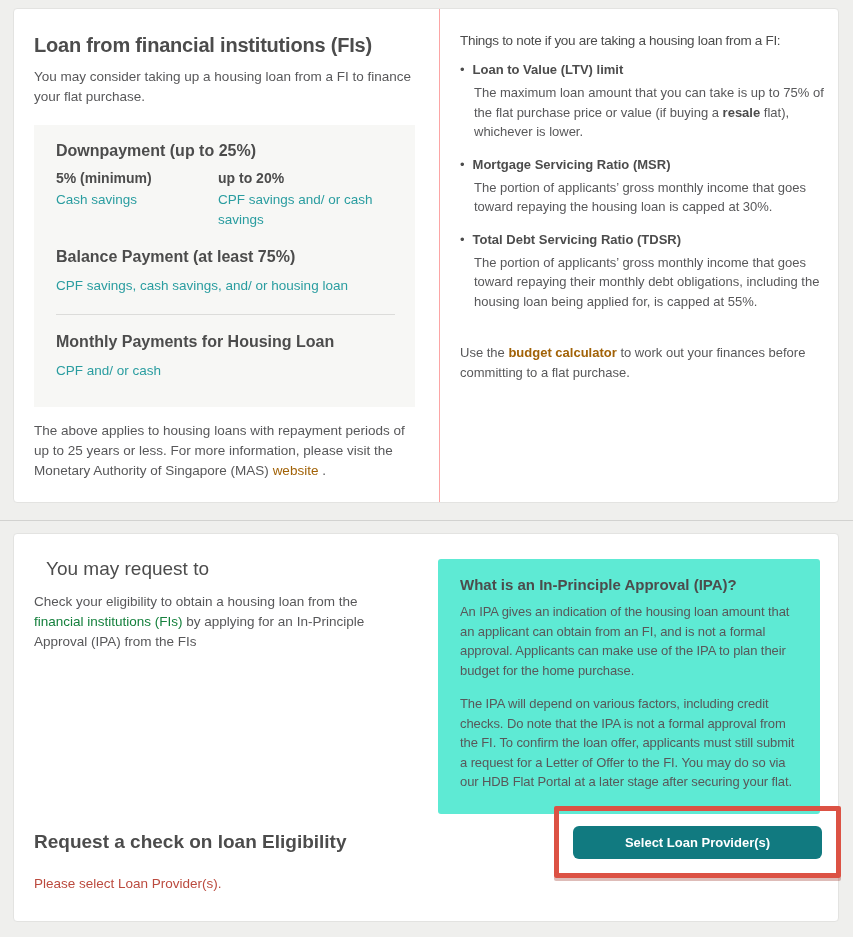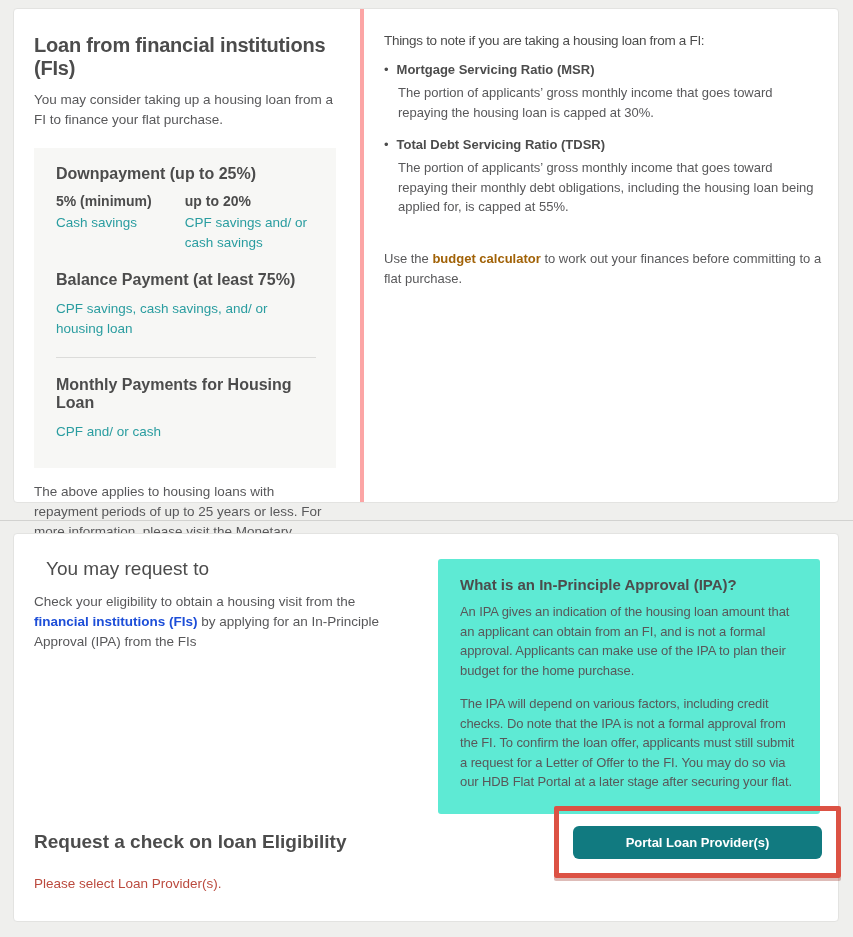--- a/index.html
+++ b/index.html
@@ -17,22 +17,22 @@
     width:826px;
     background:#ffffff;
     border:1px solid #e3e3e1;
     border-radius:4px;
   }
   #card-loan { top:8px; height:495px; display:flex; }
   #card-request { top:533px; height:389px; }
 
   
   .loan-left {
-    width:350px;
-    border-right:4px solid #fca5a5;
+    width:426px;
+    border-right:1px solid #fca5a5;
     padding:25px 24px 0 20px;
   }
   .loan-right {
     flex:1;
     padding:24px 14px 0 20px;
   }
   h1.card-title {
     font-size:20px;
     font-weight:bold;
     color:#4c4c4c;
@@ -87,22 +87,22 @@
   p.footnote {
     font-size:13.5px;
     line-height:20px;
   }
   a.red-link {
     color:#a16207;
     text-decoration:none;
     cursor:pointer;
   }
   a.teal-link {
-    color:#1d4ed8;
-    font-weight:bold;
+    color:#15803d;
+    font-weight:normal;
     text-decoration:none;
     cursor:pointer;
   }
 
   
   h2.notes-title {
     font-size:13.5px;
     font-weight:normal;
     color:#4c4c4c;
     letter-spacing:-0.3px;
@@ -252,20 +252,27 @@
 
       </div>
     </div>
 
     <p class="footnote"><span>The above applies to housing loans with repayment periods of up to 25 years or less. For more information, please visit the Monetary Authority of Singapore (MAS) </span><a class="red-link">website</a><span> .</span></p>
   </div>
 
   <div class="loan-right">
     <h2 class="notes-title">Things to note if you are taking a housing loan from a FI:</h2>
 
+    <div class="bullet">
+      <div class="b-head">
+        <span class="b-dot"></span>
+        <span class="b-term">Loan to Value (LTV) limit</span>
+      </div>
+      <div class="b-desc"><span>The maximum loan amount that you can take is up to 75% of the flat purchase price or value (if buying a </span><b>resale</b><span> flat), whichever is lower.</span></div>
+    </div>
 
     <div class="bullet">
       <div class="b-head">
         <span class="b-dot"></span>
         <span class="b-term">Mortgage Servicing Ratio (MSR)</span>
       </div>
       <div class="b-desc">The portion of applicants’ gross monthly income that goes toward repaying the housing loan is capped at 30%.</div>
     </div>
 
     <div class="bullet">
@@ -280,28 +287,28 @@
   </div>
 
 </div>
 
 <div class="page-divider"></div>
 
 <div class="card" id="card-request">
 
   <h1 class="request-title">You may request to</h1>
 
-  <p class="request-desc"><span>Check your eligibility to obtain a housing visit from the </span><a class="teal-link">financial institutions (FIs)</a><span> by applying for an In-Principle Approval (IPA) from the FIs</span></p>
+  <p class="request-desc"><span>Check your eligibility to obtain a housing loan from the </span><a class="teal-link">financial institutions (FIs)</a><span> by applying for an In-Principle Approval (IPA) from the FIs</span></p>
 
   <div class="ipa-box">
     <div class="ipa-title">What is an In-Principle Approval (IPA)?</div>
     <p>An IPA gives an indication of the housing loan amount that an applicant can obtain from an FI, and is not a formal approval. Applicants can make use of the IPA to plan their budget for the home purchase.</p>
     <p>The IPA will depend on various factors, including credit checks. Do note that the IPA is not a formal approval from the FI. To confirm the loan offer, applicants must still submit a request for a Letter of Offer to the FI. You may do so via our HDB Flat Portal at a later stage after securing your flat.</p>
   </div>
 
   <h2 class="eligibility-title">Request a check on loan Eligibility</h2>
   <p class="please-note">Please select Loan Provider(s).</p>
 
   <div class="highlight-box">
-    <button class="select-btn">Portal Loan Provider(s)</button>
+    <button class="select-btn">Select Loan Provider(s)</button>
   </div>
 
 </div>
 
 </body></html>

